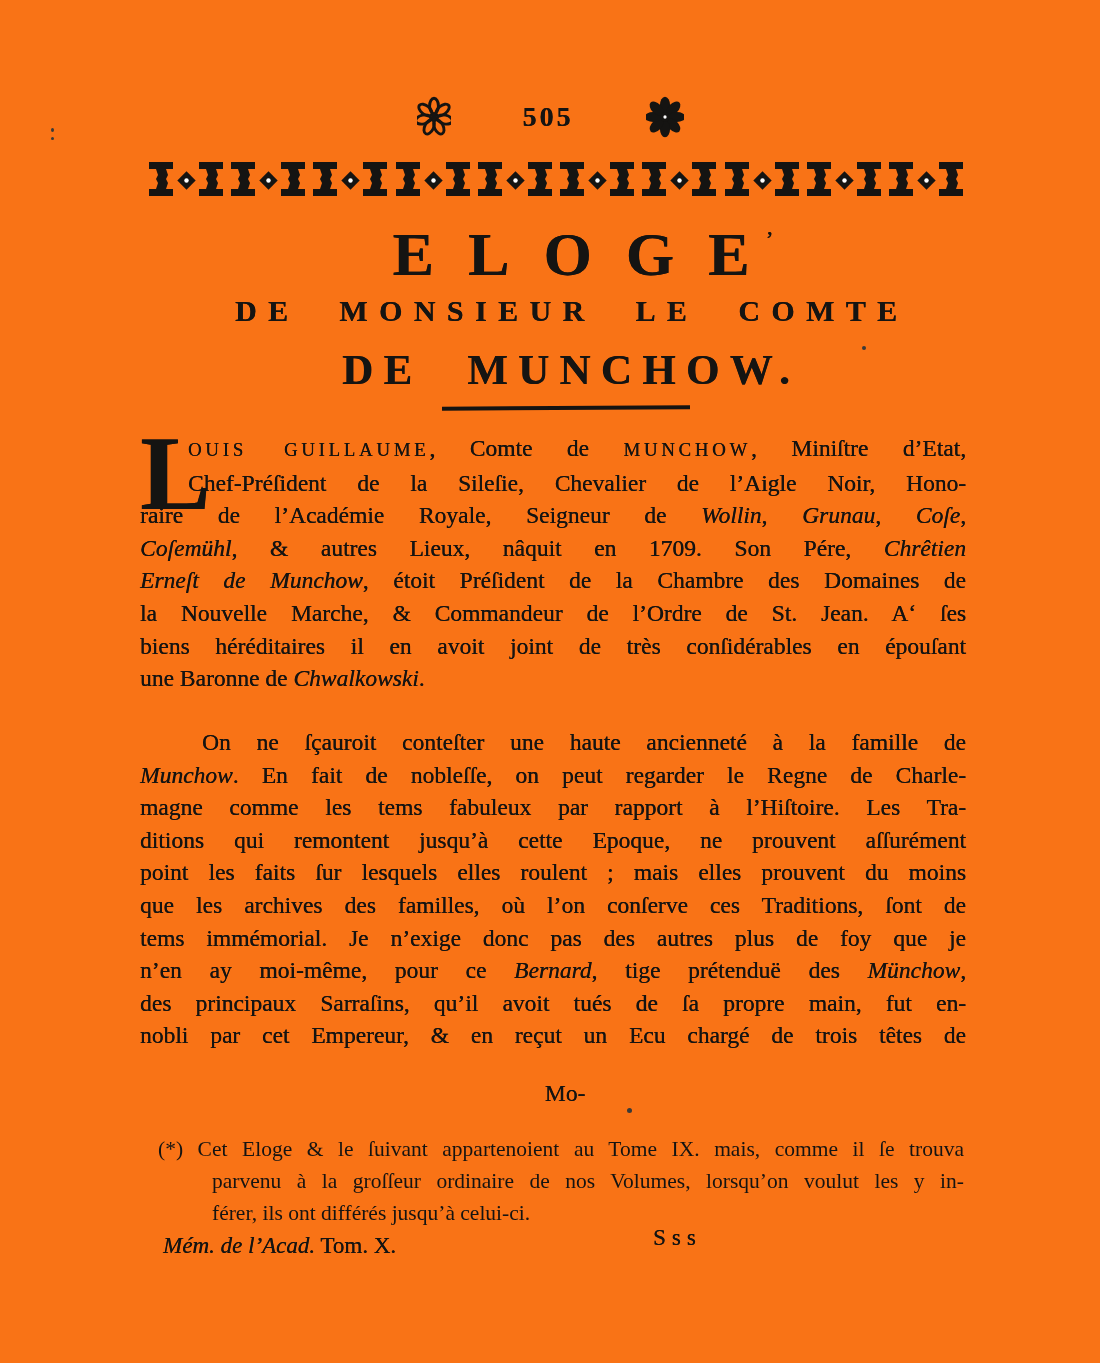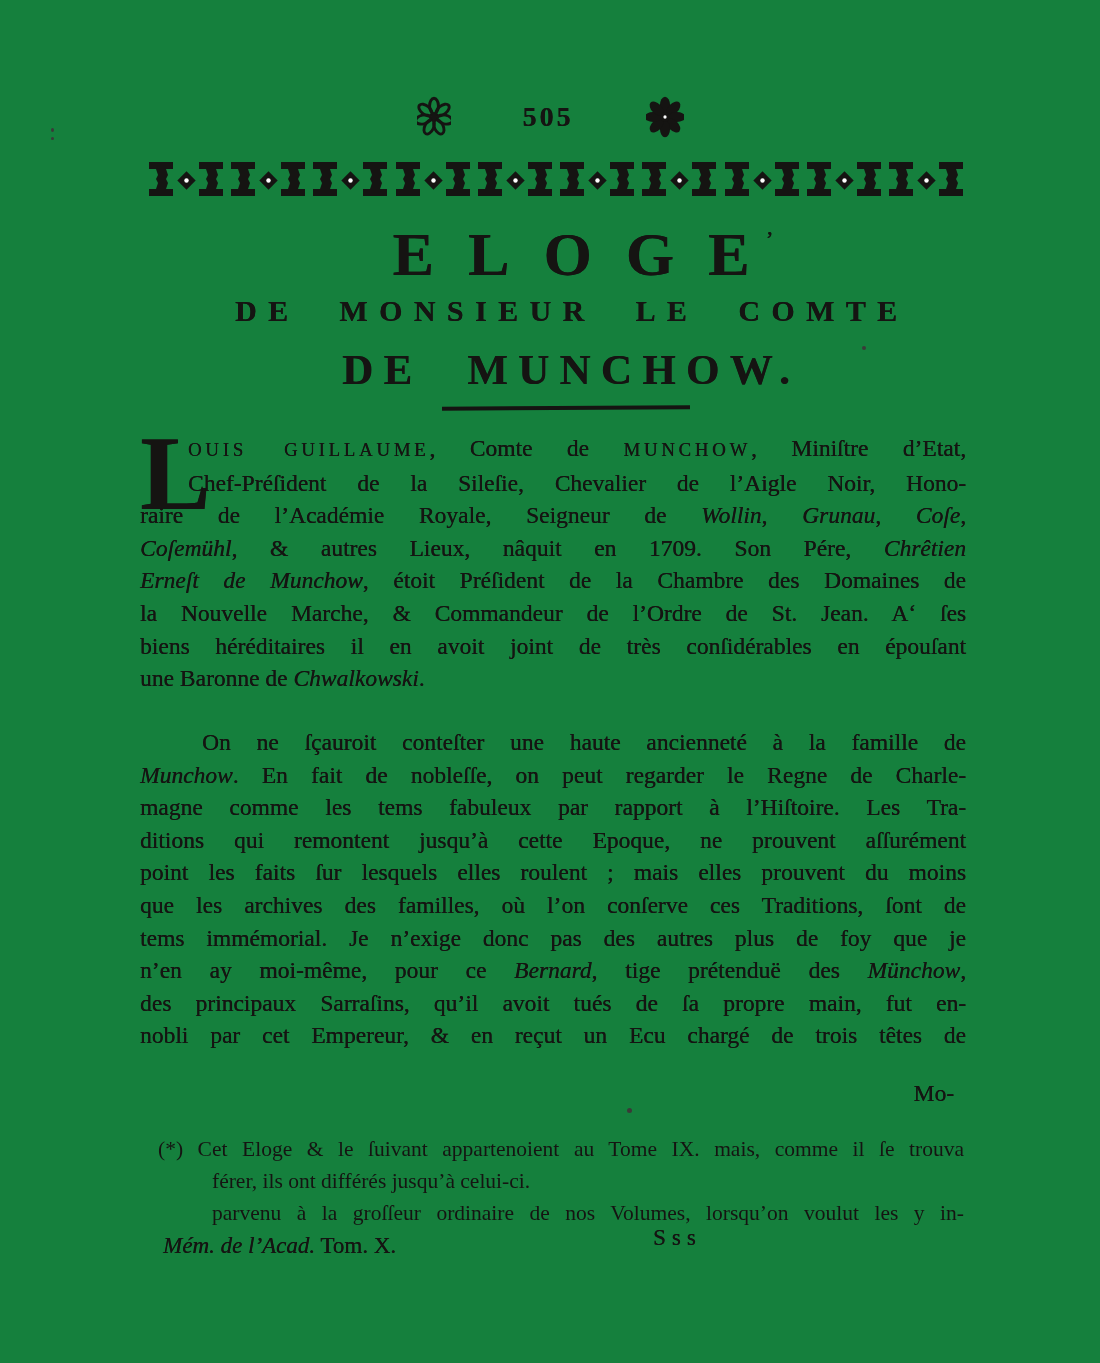--- a/index.html
+++ b/index.html
@@ -1,17 +1,17 @@
 <!DOCTYPE html>
 <html><head>
 <meta charset="utf-8">
 <style>
   html,body{margin:0;padding:0;}
   body{width:1100px;height:1363px;background:#f4f4f2;font-family:"Liberation Serif",serif;}
-  .scan-page{position:relative;width:1100px;height:1363px;background:#15803d;color:#151412;overflow:hidden;
+  .scan-page{position:relative;width:1100px;height:1363px;background:#f97316;color:#151412;overflow:hidden;
     text-shadow:0.3px 0 0 currentColor;}
   
   .page-header{position:absolute;top:94px;left:0;width:100%;display:flex;justify-content:center;align-items:center;gap:72px;}
   .page-number{font-size:28px;letter-spacing:3px;font-weight:bold;}
   .rosette{display:block;}
   
   .ornament-row{position:absolute;top:160px;left:148px;width:816px;height:40px;display:flex;justify-content:space-between;align-items:center;}
   .fleuron{width:76px;height:38px;}
   
   .title-block{position:absolute;top:220px;left:16px;width:100%;text-align:center;}
@@ -23,21 +23,21 @@
   
   .body-block{position:absolute;left:140px;width:826px;font-size:23.5px;line-height:32.6px;}
   .para1{top:432px;}
   .para2{top:726px;}
   .line{text-align:justify;text-align-last:justify;white-space:normal;}
   .line.nojust{text-align-last:left;}
   .para2 .line:first-child{text-indent:62px;}
   .it{font-style:italic;}
   .sc{font-size:0.8em;letter-spacing:0.2em;}
   .dropcap{float:left;width:48px;height:66px;font-size:106px;line-height:84px;font-weight:bold;}
-  .catchword-row{position:absolute;top:1080px;left:128px;width:826px;text-align:right;font-size:23.5px;}
+  .catchword-row{position:absolute;top:1080px;left:152px;width:826px;text-align:center;font-size:23.5px;}
   
   .footnote{position:absolute;top:1133px;left:158px;width:806px;font-size:21.5px;line-height:32px;text-shadow:none;}
   .footnote .line{text-align:justify;text-align-last:justify;}
   .footnote .line:nth-child(n+2){padding-left:54px;}
   .footnote .line.nojust{text-align-last:left;}
   
   .page-footer{position:absolute;top:1231px;left:0;width:1100px;height:40px;font-size:23px;}
   .citation{position:absolute;left:163px;top:2px;}
   .citation .it{font-weight:normal;}
   .signature{position:absolute;left:653px;top:-6px;font-size:23px;letter-spacing:0.26em;}
@@ -152,22 +152,22 @@
       <div class="line"><span>tems immémorial. Je n’exige donc pas des autres plus de foy que je</span></div>
       <div class="line"><span>n’en ay moi-même, pour ce </span><span class="it">Bernard</span><span>, tige prétenduë des </span><span class="it">Münchow</span><span>,</span></div>
       <div class="line"><span>des principaux Sarraſins, qu’il avoit tués de ſa propre main, fut en-</span></div>
       <div class="line"><span>nobli par cet Empereur, &amp; en reçut un Ecu chargé de trois têtes de</span></div>
     </div>
 
   <div class="catchword-row">Mo-</div>
 
   <div class="footnote">
       <div class="line"><span>(*) Cet Eloge &amp; le ſuivant appartenoient au Tome IX. mais, comme il ſe trouva</span></div>
+      <div class="line"><span>parvenu à la groſſeur ordinaire de nos Volumes, lorsqu’on voulut les y in-</span></div>
       <div class="line nojust"><span>férer, ils ont différés jusqu’à celui-ci.</span></div>
-      <div class="line"><span>parvenu à la groſſeur ordinaire de nos Volumes, lorsqu’on voulut les y in-</span></div>
     </div>
 
   <div class="page-footer">
     <div class="citation">
       <span class="it">Mém. de l’Acad.</span>
       <span>Tom. X.</span>
     </div>
     <div class="signature">Sss</div>
   </div>
 

